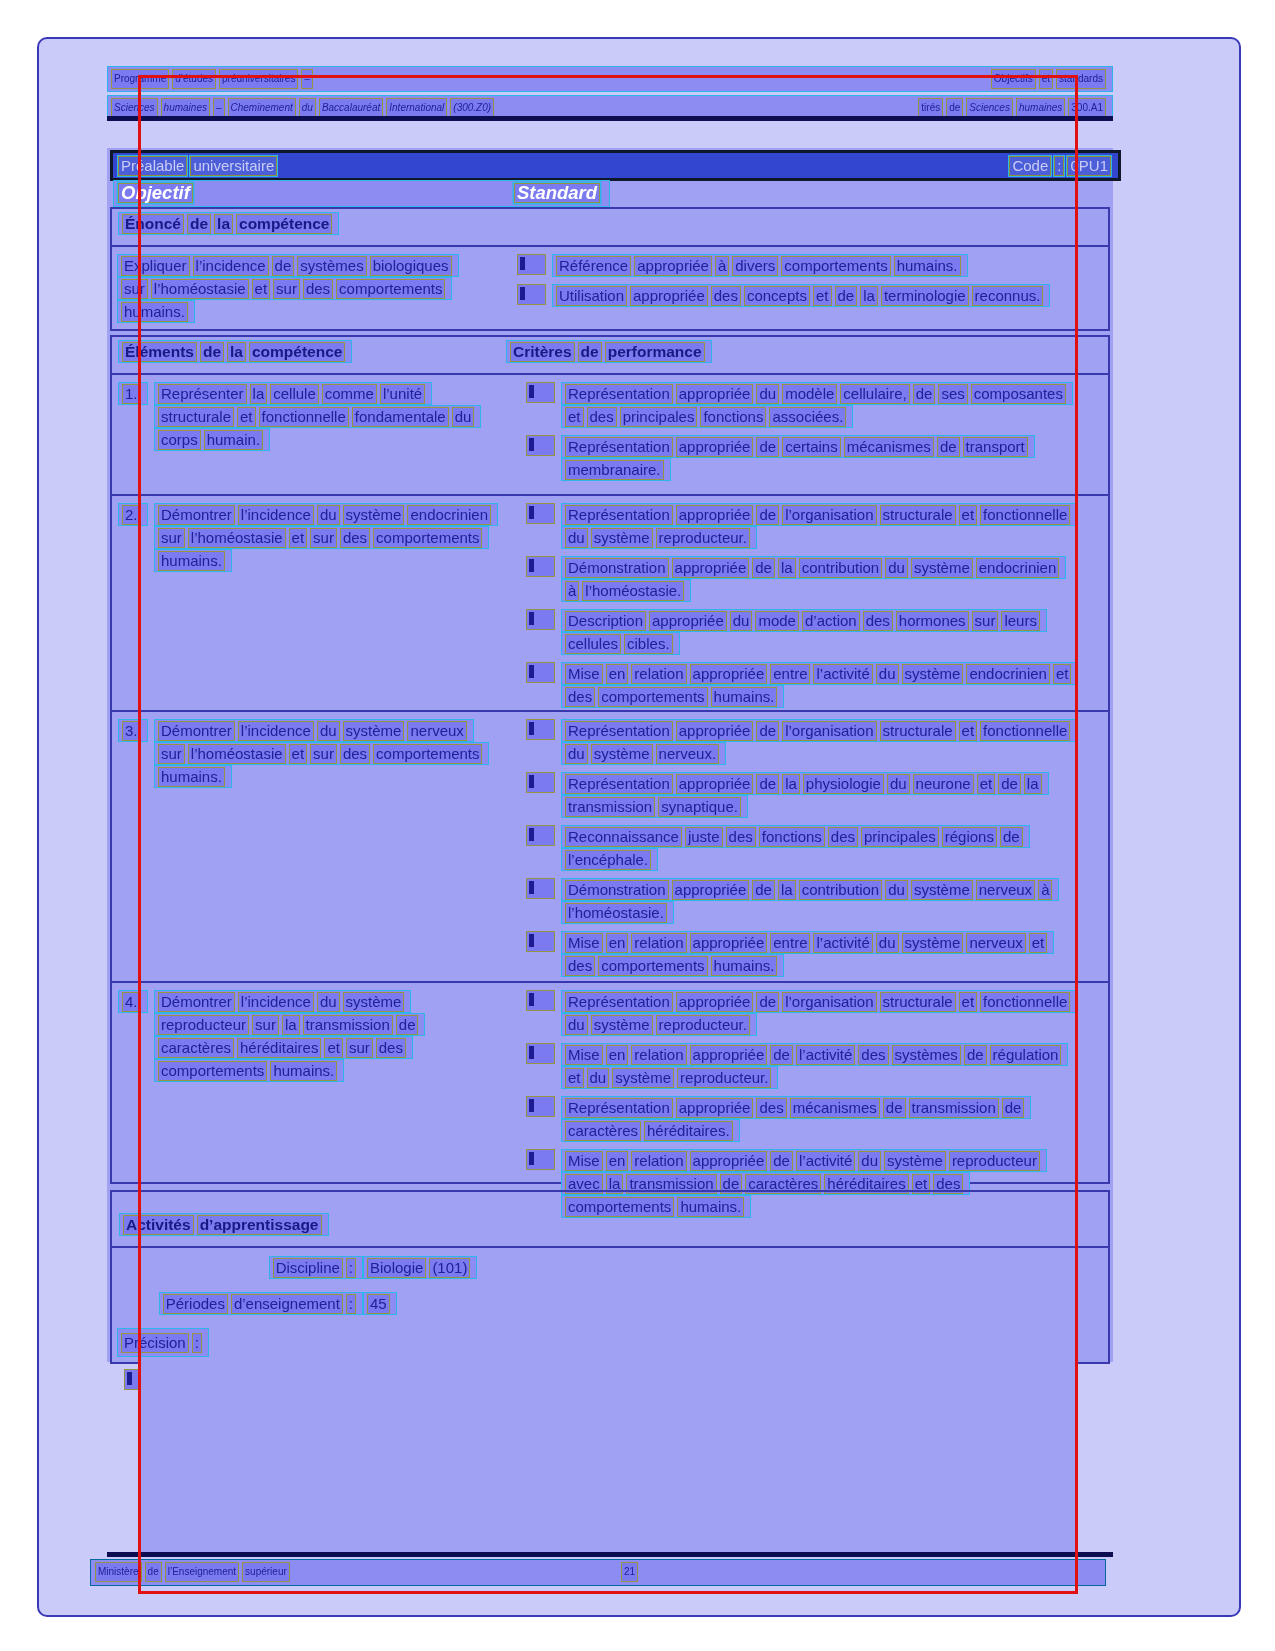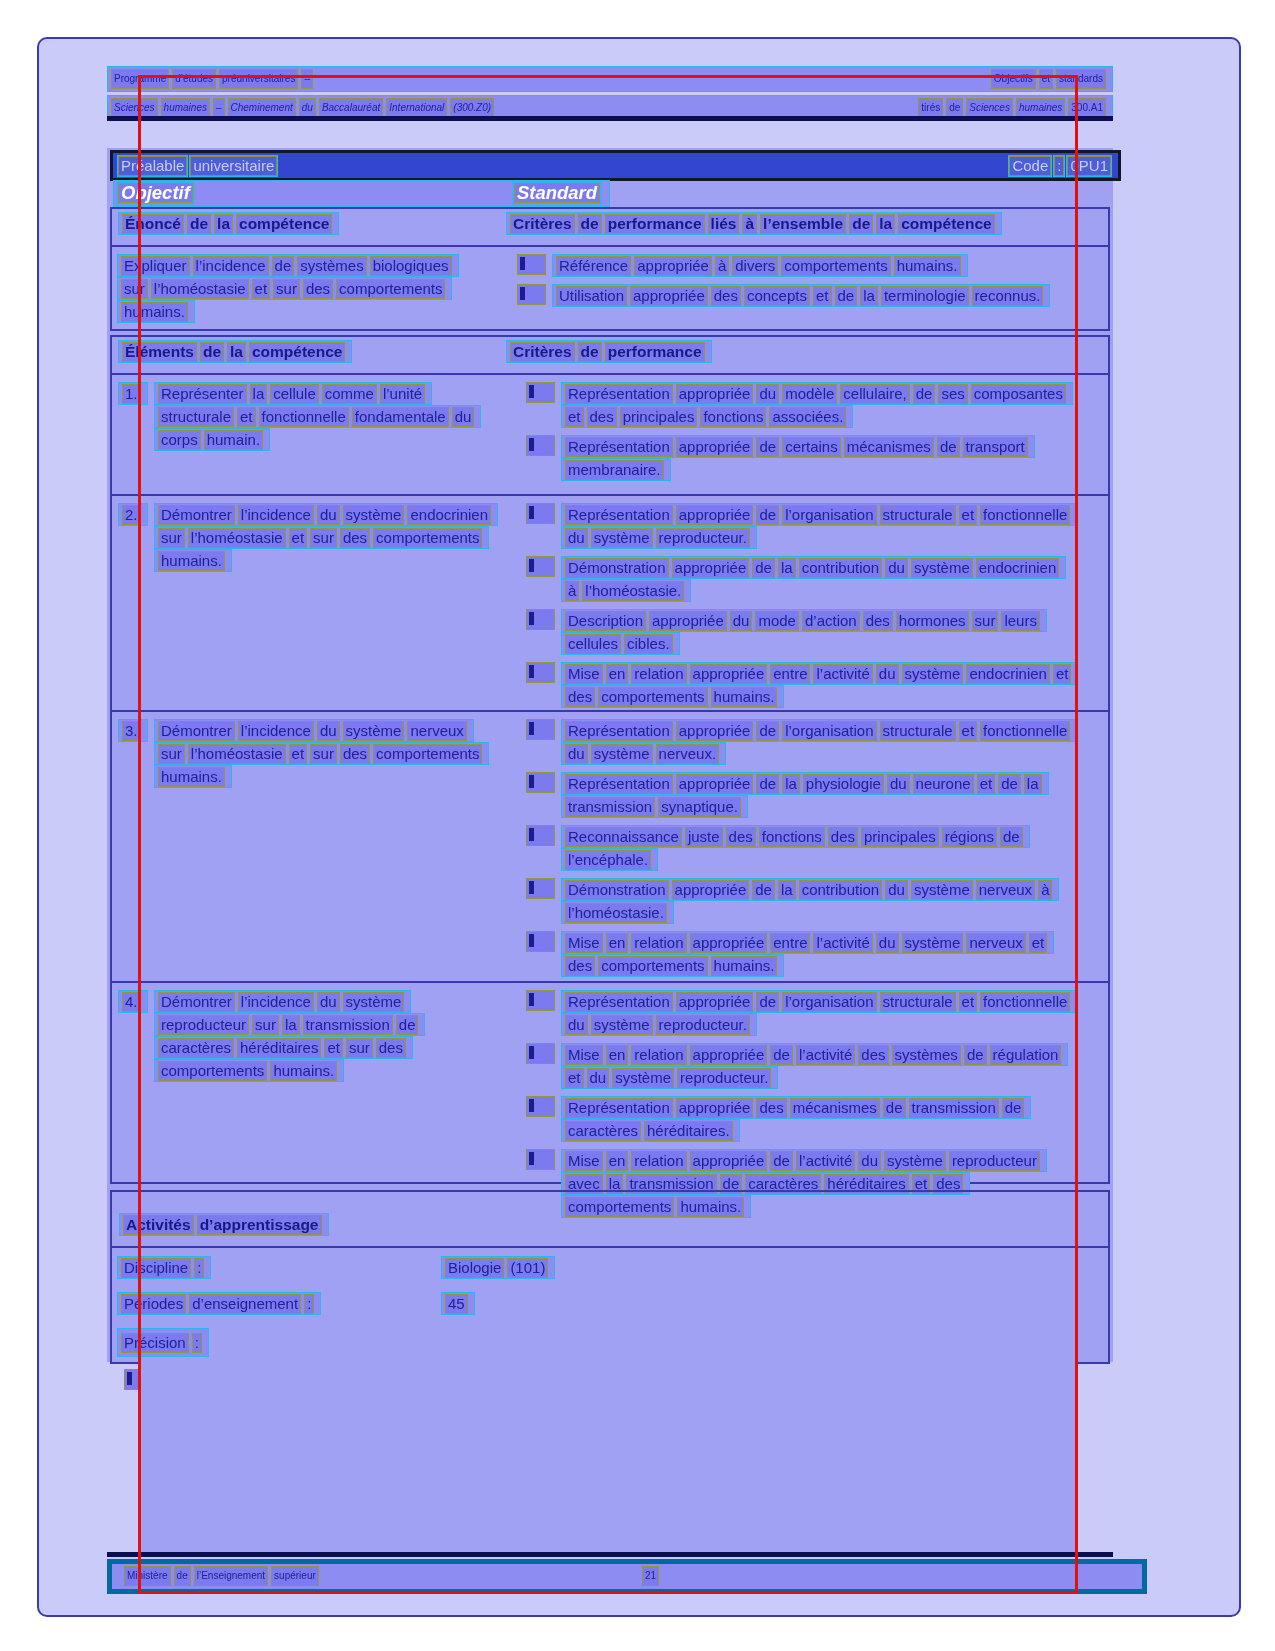--- a/index.html
+++ b/index.html
@@ -53,25 +53,25 @@
   .col-crit{flex:1;padding-right:6px;}
   .crit{display:flex;margin-bottom:7px;align-items:flex-start;}
   .bullet{width:27px;height:19px;flex:none;margin-right:6px;background:#7b7bef;
           border:1px solid rgba(151,151,47,.9);position:relative;}
   .bullet::after{content:"";position:absolute;left:2px;top:2px;width:5px;height:13px;background:#1c1c90;}
   .crit-text{width:515px;}
   
   .t3-head{border-bottom:2px solid #3939ae;padding:21px 6px 4px 7px;height:29px;}
   .act-row{display:flex;margin-top:13px;padding-left:5px;}
   .act-row.first{margin-top:8px;}
-  .act-label{width:324px;}
+  .act-label{width:246px;text-align:right;}
   .act-note{display:flex;margin-top:12px;padding-left:12px;}
   
-  .footer{position:absolute;left:107px;top:1559px;width:1006px;height:23px;background:#8c8cf3;
-          border:5px solid #0369a1;padding:1px 12px;}
+  .footer{position:absolute;left:90px;top:1559px;width:1006px;height:23px;background:#8c8cf3;
+          border:1px solid #0369a1;padding:1px 4px;}
   .pagenum{position:absolute;left:530px;top:1px;}
   
   .redbox{position:absolute;left:138px;top:75px;width:934px;height:1513px;
           border:3px solid #e21111;z-index:50;pointer-events:none;}
 </style>
 </head>
 <body>
 
 <div class="page-inner"></div>
 
@@ -97,21 +97,20 @@
   <div class="obj-row">
     <span class="heading-line">
         <span class="ocr xl"><span class="w">Objectif</span></span>
         <span class="ocr xl std-off"><span class="w">Standard</span></span>
       </span>
   </div>
 
   <div class="tbl t1">
     <div class="t-head">
       <div class="cell-l"><span class="line ocr hb"><span class="w">Énoncé</span><span class="w">de</span><span class="w">la</span><span class="w">compétence</span></span></div>
-      <div class="cell-r"><span class="line ocr hb"><span class="w">Critères</span><span class="w">de</span><span class="w">performance</span><span class="w">liés</span><span class="w">à</span><span class="w">l’ensemble</span><span class="w">de</span><span class="w">la</span><span class="w">compétence</span></span></div>
     </div>
     <div class="t1-row">
       <div class="stmt-cell1">
           <div class="stmt-wrap"><span class="line ocr"><span class="w">Expliquer</span><span class="w">l’incidence</span><span class="w">de</span><span class="w">systèmes</span><span class="w">biologiques</span><span class="w">sur</span><span class="w">l’homéostasie</span><span class="w">et</span><span class="w">sur</span><span class="w">des</span><span class="w">comportements</span><span class="w">humains.</span></span></div>
         </div>
       <div class="cell-r" id="t1-crit">
           <div class="crit">
             <span class="bullet"></span>
             <div class="crit-text"><span class="line ocr"><span class="w">Référence</span><span class="w">appropriée</span><span class="w">à</span><span class="w">divers</span><span class="w">comportements</span><span class="w">humains.</span></span></div>
           </div>

